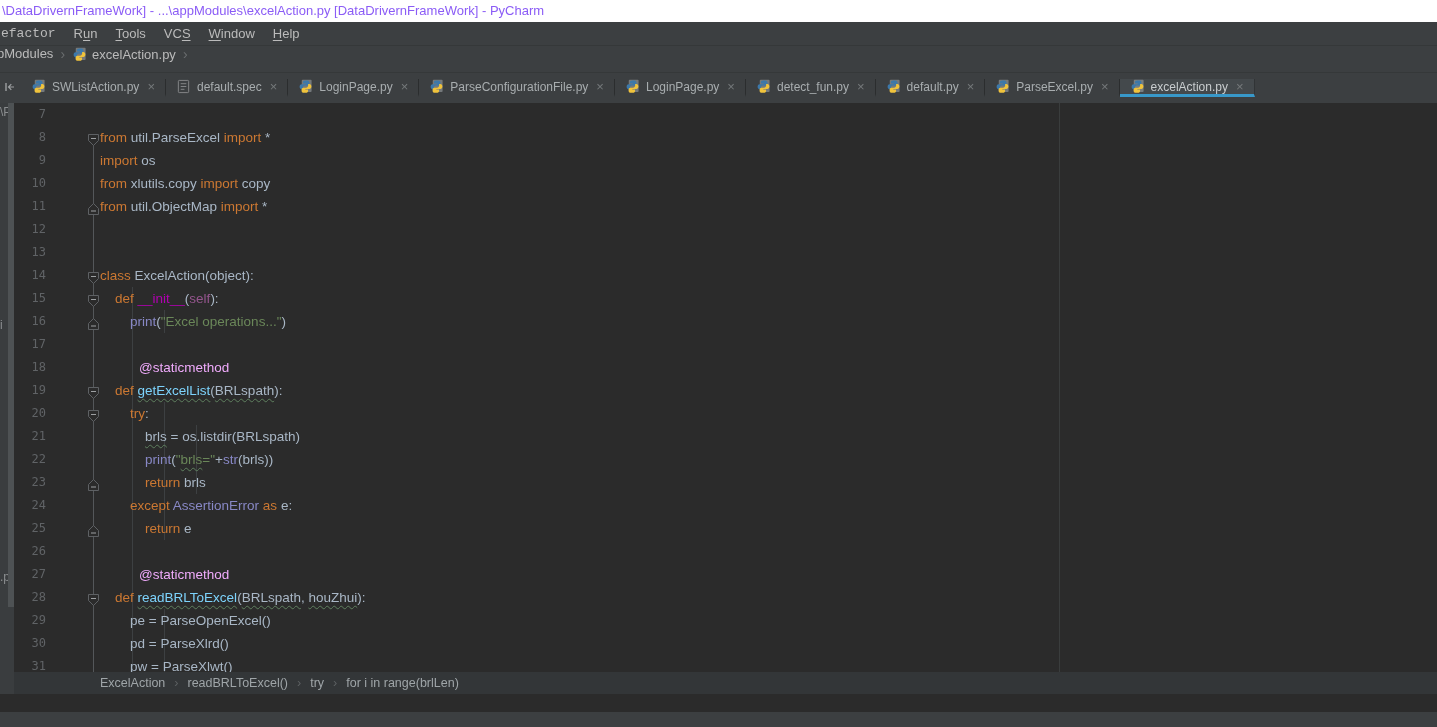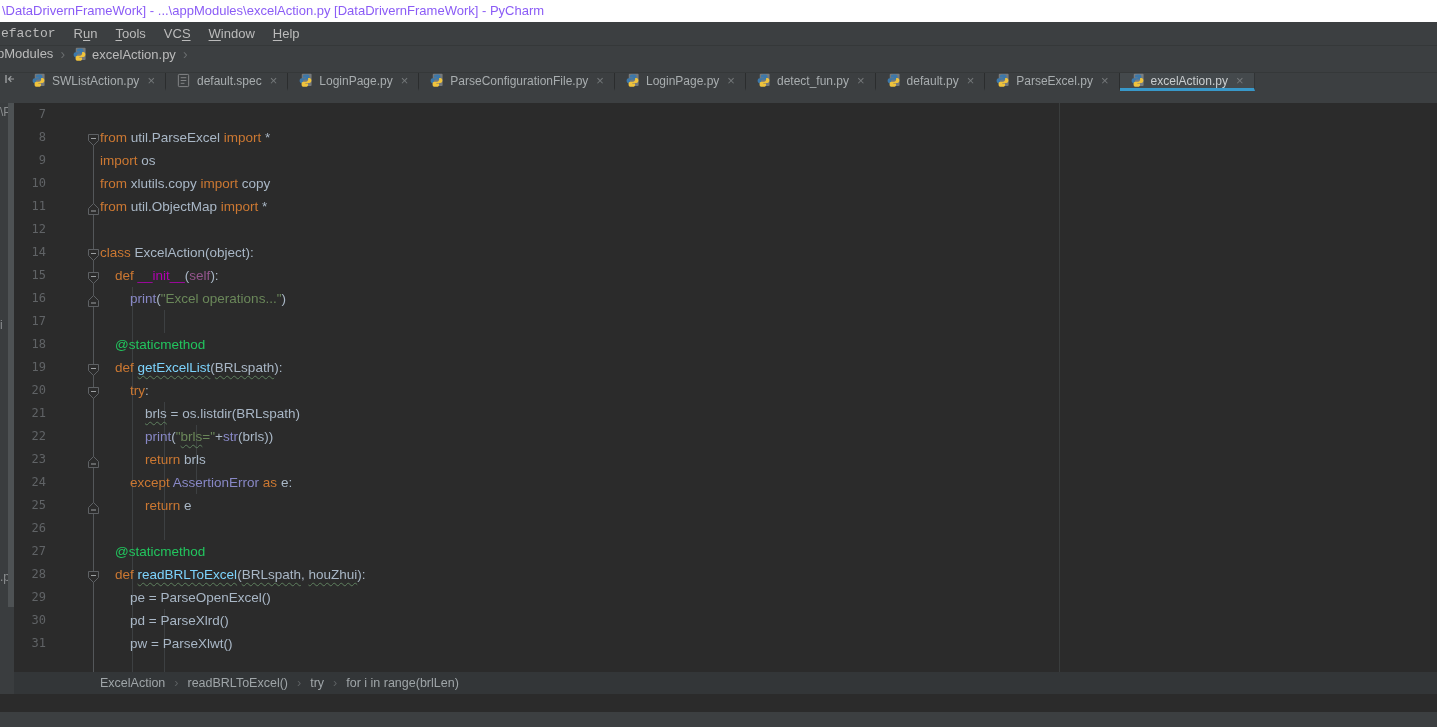--- a/index.html
+++ b/index.html
@@ -16,21 +16,21 @@
   .menu-item:first-child{padding-left:1px;font-family:Liberation Mono, monospace;}
   .menu-item u{text-underline-offset:2px;}
 
   #crumb-top{left:0;top:45px;width:1437px;height:27px;background:#3C3F41;border-top:1px solid #353839;
              box-sizing:border-box;display:flex;align-items:flex-start;color:#BBBBBB;font-size:13px;}
   .crumb-item{display:flex;align-items:center;white-space:nowrap;}
   .crumb-sep{color:#6A6D6F;padding:0 7px;font-size:14px;}
   .crumb-icon{display:inline-flex;margin-right:5px;margin-top:1px;}
 
   
-  #tab-bar{left:0;top:72px;width:1437px;height:31px;background:#3C3F41;display:flex;align-items:flex-start;
+  #tab-bar{left:0;top:72px;width:1437px;height:31px;background:#3C3F41;display:flex;align-items:center;
            border-top:1px solid #353839;box-sizing:border-box;overflow:hidden;}
   #tab-scroll-left{display:flex;align-items:center;padding:0 5px 3px 4px;}
   .tab{display:flex;align-items:center;padding:0 10px;border-right:1px solid rgba(0,0,0,.28);
        border-bottom:3px solid transparent;box-sizing:border-box;font-size:12px;color:#A8ADAF;white-space:nowrap;}
   .tab:first-of-type{border-left:1px solid rgba(0,0,0,.28);}
   .tab .ticon{display:inline-flex;margin-right:6px;}
   .tab .tclose{margin-left:8px;color:#75797B;font-size:13px;line-height:1;}
   .tab.active{background:#44494C;color:#C9CDCF;border-bottom-color:#3898C9;}
 
   
@@ -47,21 +47,21 @@
   .iguide{width:1px;background:#3D4042;}
   .code-row{display:flex;height:23px;line-height:23px;}
   .ln{width:32px;flex:0 0 32px;text-align:right;color:#606366;font-family:"DejaVu Sans Mono",monospace;font-size:12px;}
   .foldcell{width:54px;flex:0 0 54px;position:relative;}
   .fold-marker{position:absolute;left:41px;top:4px;width:13px;height:14px;}
   .codeline{white-space:pre;font-family:Liberation Sans, sans-serif;font-size:13.5px;color:#A9B7C6;}
 
   .c-kw{color:#CC7832;}
   .c-txt{color:#A9B7C6;}
   .c-def{color:#7dd3fc;}
-  .c-deco{color:#22c55e;}
+  .c-deco{color:#f0abfc;margin-left:24px;}
   .c-str{color:#6A8759;}
   .c-bi{color:#8888C6;}
   .c-du{color:#B200B2;}
   .c-self{color:#94558D;}
   .w{text-decoration:underline;text-decoration-style:wavy;text-decoration-color:#5E7F5E;
      text-decoration-thickness:1px;text-underline-offset:3px;}
 
   
   #crumb-bottom{left:14px;top:672px;width:1423px;height:22px;background:#333638;display:flex;align-items:center;
                 padding-left:86px;box-sizing:border-box;font-size:12.5px;color:#9FA5A8;}
@@ -264,20 +264,25 @@
             </svg></span>
         </span>
         <span class="codeline"><span class="c-kw">from</span><span class="c-txt"> util.ObjectMap </span><span class="c-kw">import</span><span class="c-txt"> *</span></span>
       </div>
       <div class="code-row">
         <span class="ln">12</span>
         <span class="foldcell"></span>
         <span class="codeline"></span>
       </div>
       <div class="code-row">
+        <span class="ln">13</span>
+        <span class="foldcell"></span>
+        <span class="codeline"></span>
+      </div>
+      <div class="code-row">
         <span class="ln">14</span>
         <span class="foldcell">
           <span class="fold-marker"><svg width="13" height="14" viewBox="0 0 13 14">
               <path d="M1.5 1.5h10v6l-5 5-5-5z" fill="#2B2B2B" stroke="#5E6164"></path>
               <line x1="4" y1="5.5" x2="9" y2="5.5" stroke="#9DA0A2"></line>
             </svg></span>
         </span>
         <span class="codeline"><span class="c-kw">class</span><span class="c-txt"> ExcelAction(object):</span></span>
       </div>
       <div class="code-row">

